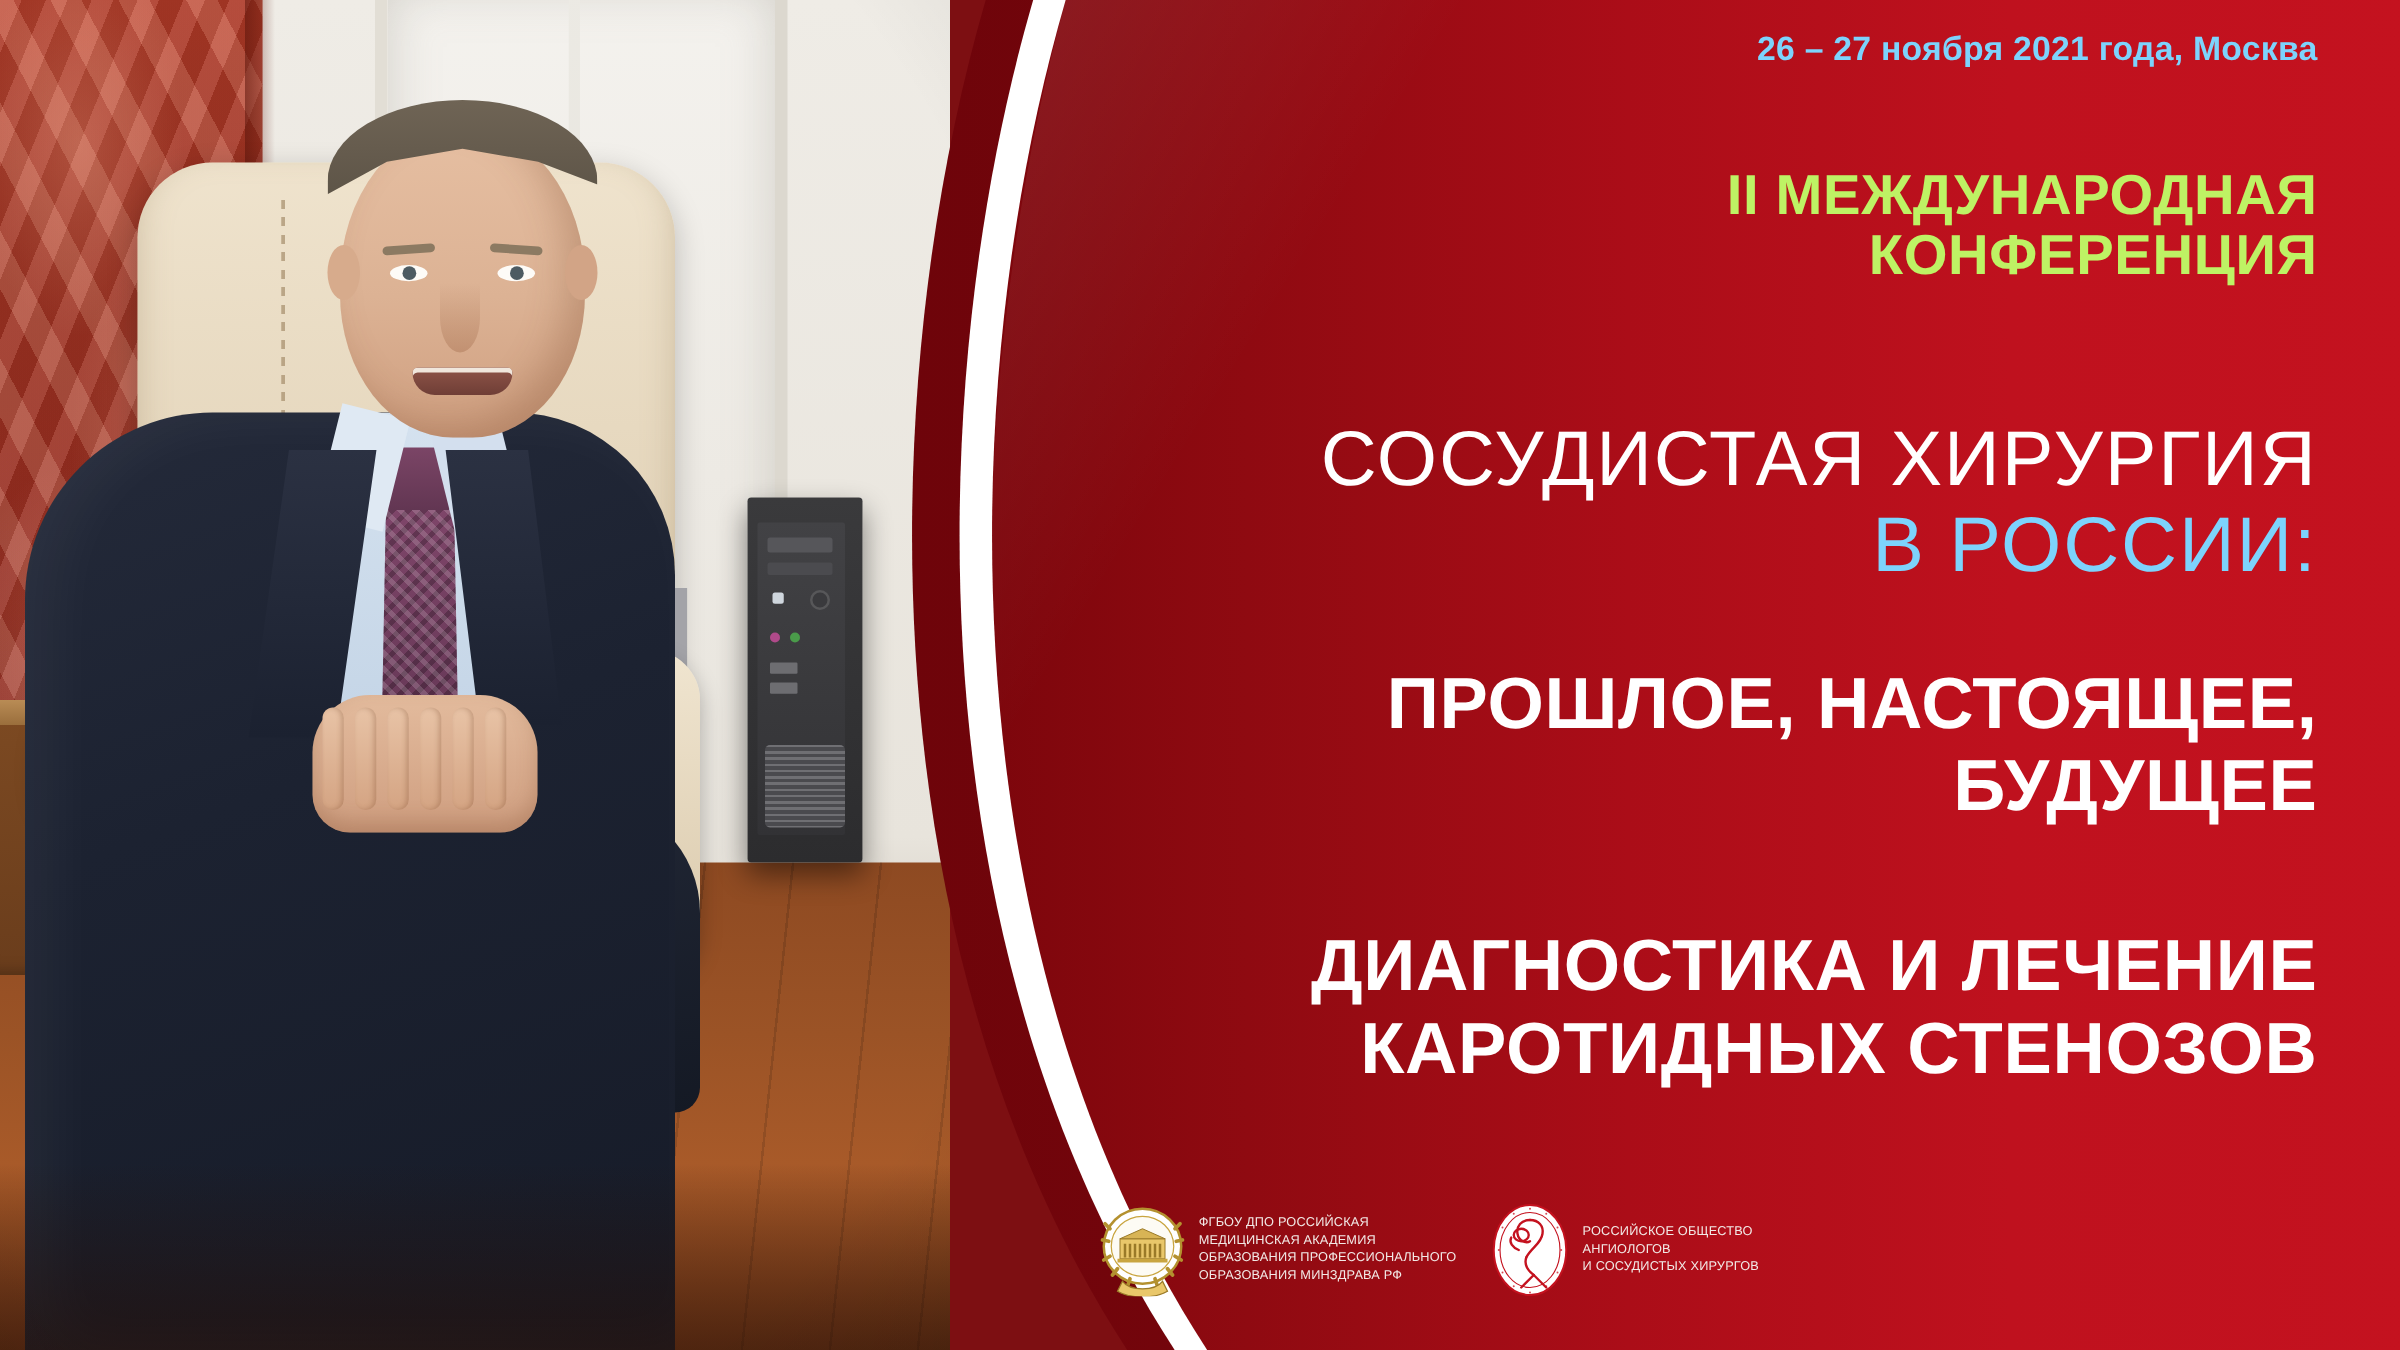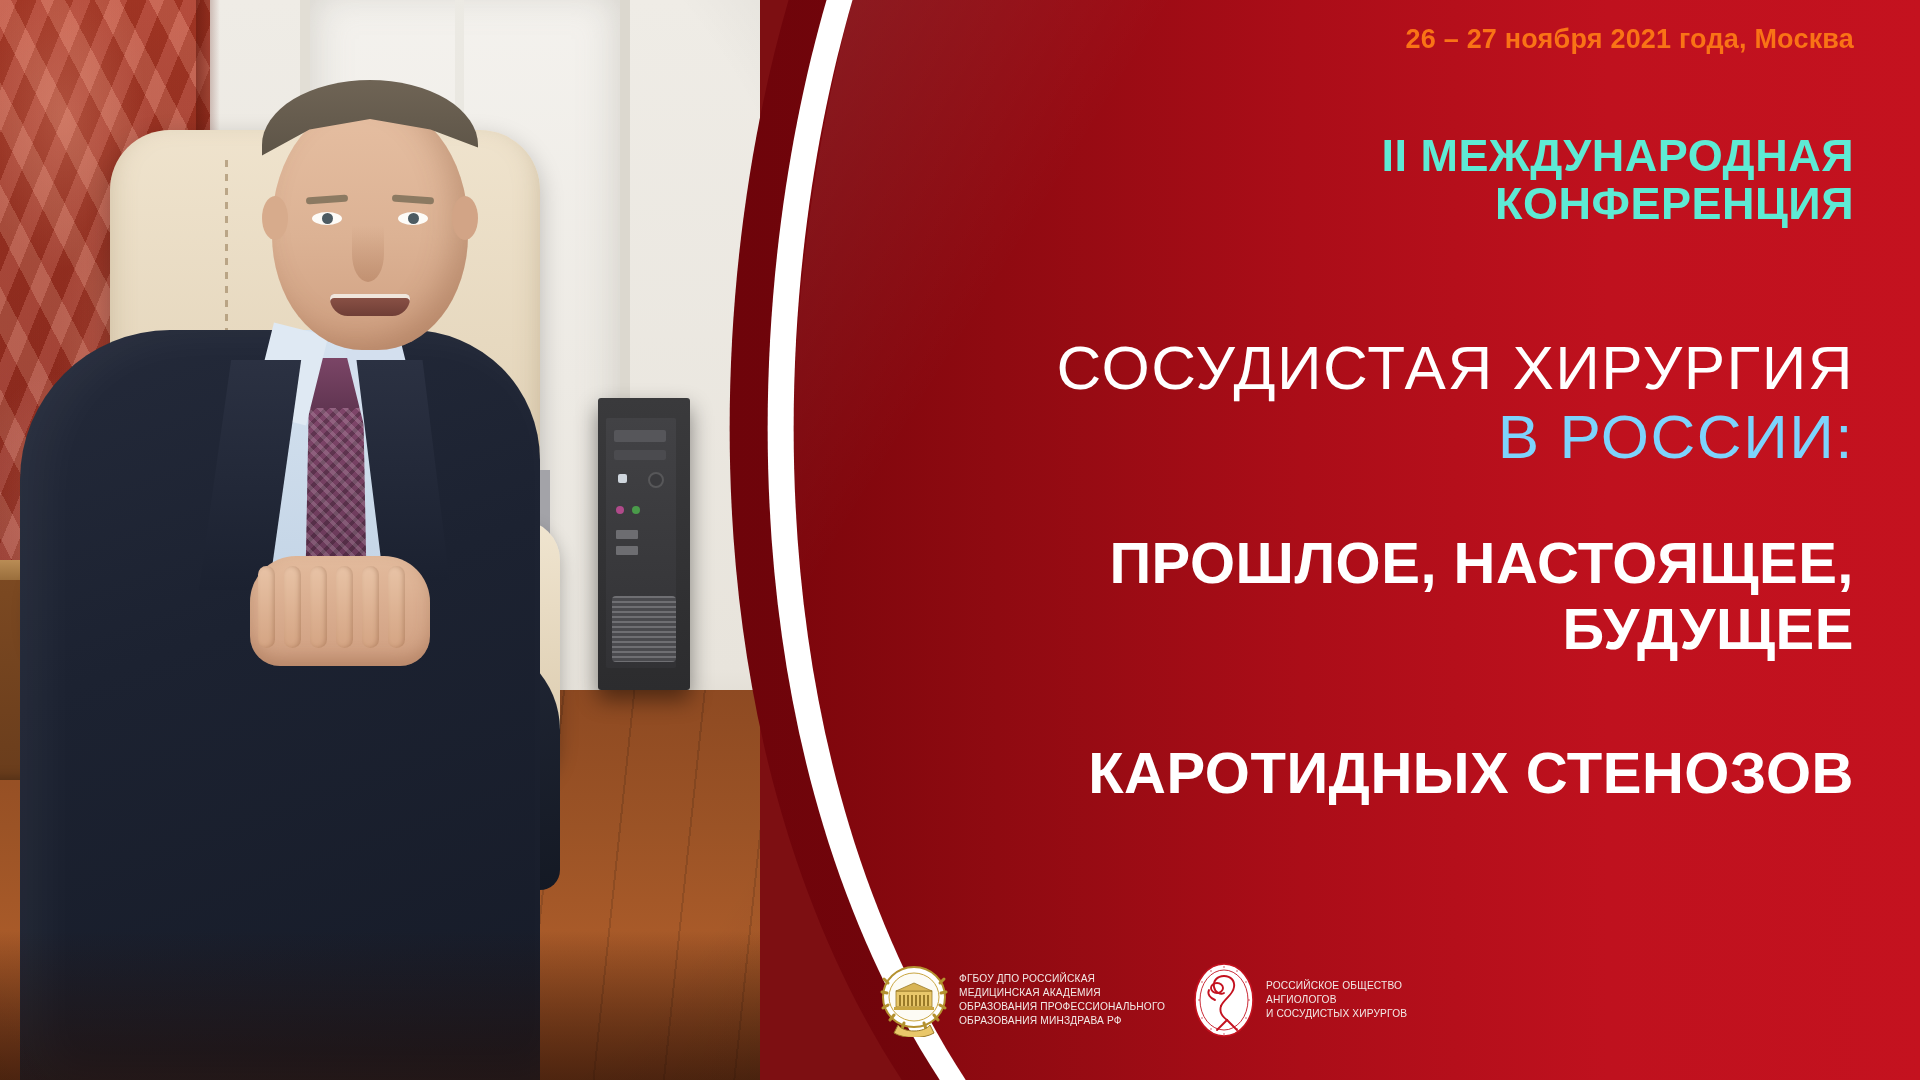--- a/index.html
+++ b/index.html
@@ -253,26 +253,26 @@
   .swoosh-layer { position:absolute; left:0; top:0; width:1920px; height:1080px; }
 
   
   .content {
     position:absolute; left:820px; top:0; width:1100px; height:1080px;
     padding:0 66px 0 0;
     text-align:right;
   }
   .date {
     position:absolute; right:66px; top:24px;
-    color:#f97316; font-size:27px; font-weight:bold; letter-spacing:.2px;
+    color:#7dd3fc; font-size:27px; font-weight:bold; letter-spacing:.2px;
     white-space:nowrap;
   }
   .conf {
     position:absolute; right:66px; top:132px; width:620px;
-    color:#5eead4; font-size:45px; font-weight:bold; line-height:1.06;
+    color:#bef264; font-size:45px; font-weight:bold; line-height:1.06;
     letter-spacing:.5px;
   }
   .t1 {
     position:absolute; right:66px; top:315px; width:1000px;
     color:#ffffff; font-size:62px; font-weight:300; line-height:1.18;
     letter-spacing:1.5px;
     margin-top:16px;
   }
   .t2 {
     position:absolute; right:66px; top:400px; width:1000px;
@@ -428,20 +428,21 @@
 
     <div class="t1">СОСУДИСТАЯ ХИРУРГИЯ</div>
     <div class="t2">В РОССИИ:</div>
 
     <div class="bold1">
       <div>ПРОШЛОЕ, НАСТОЯЩЕЕ,</div>
       <div>БУДУЩЕЕ</div>
     </div>
 
     <div class="bold2">
+      <div>ДИАГНОСТИКА И ЛЕЧЕНИЕ</div>
       <div>КАРОТИДНЫХ СТЕНОЗОВ</div>
     </div>
   </div>
 
   <div class="logos">
 
 
     <div class="logo-block">
       <div class="seal">
         <svg width="68" height="74" viewBox="0 0 68 74">

